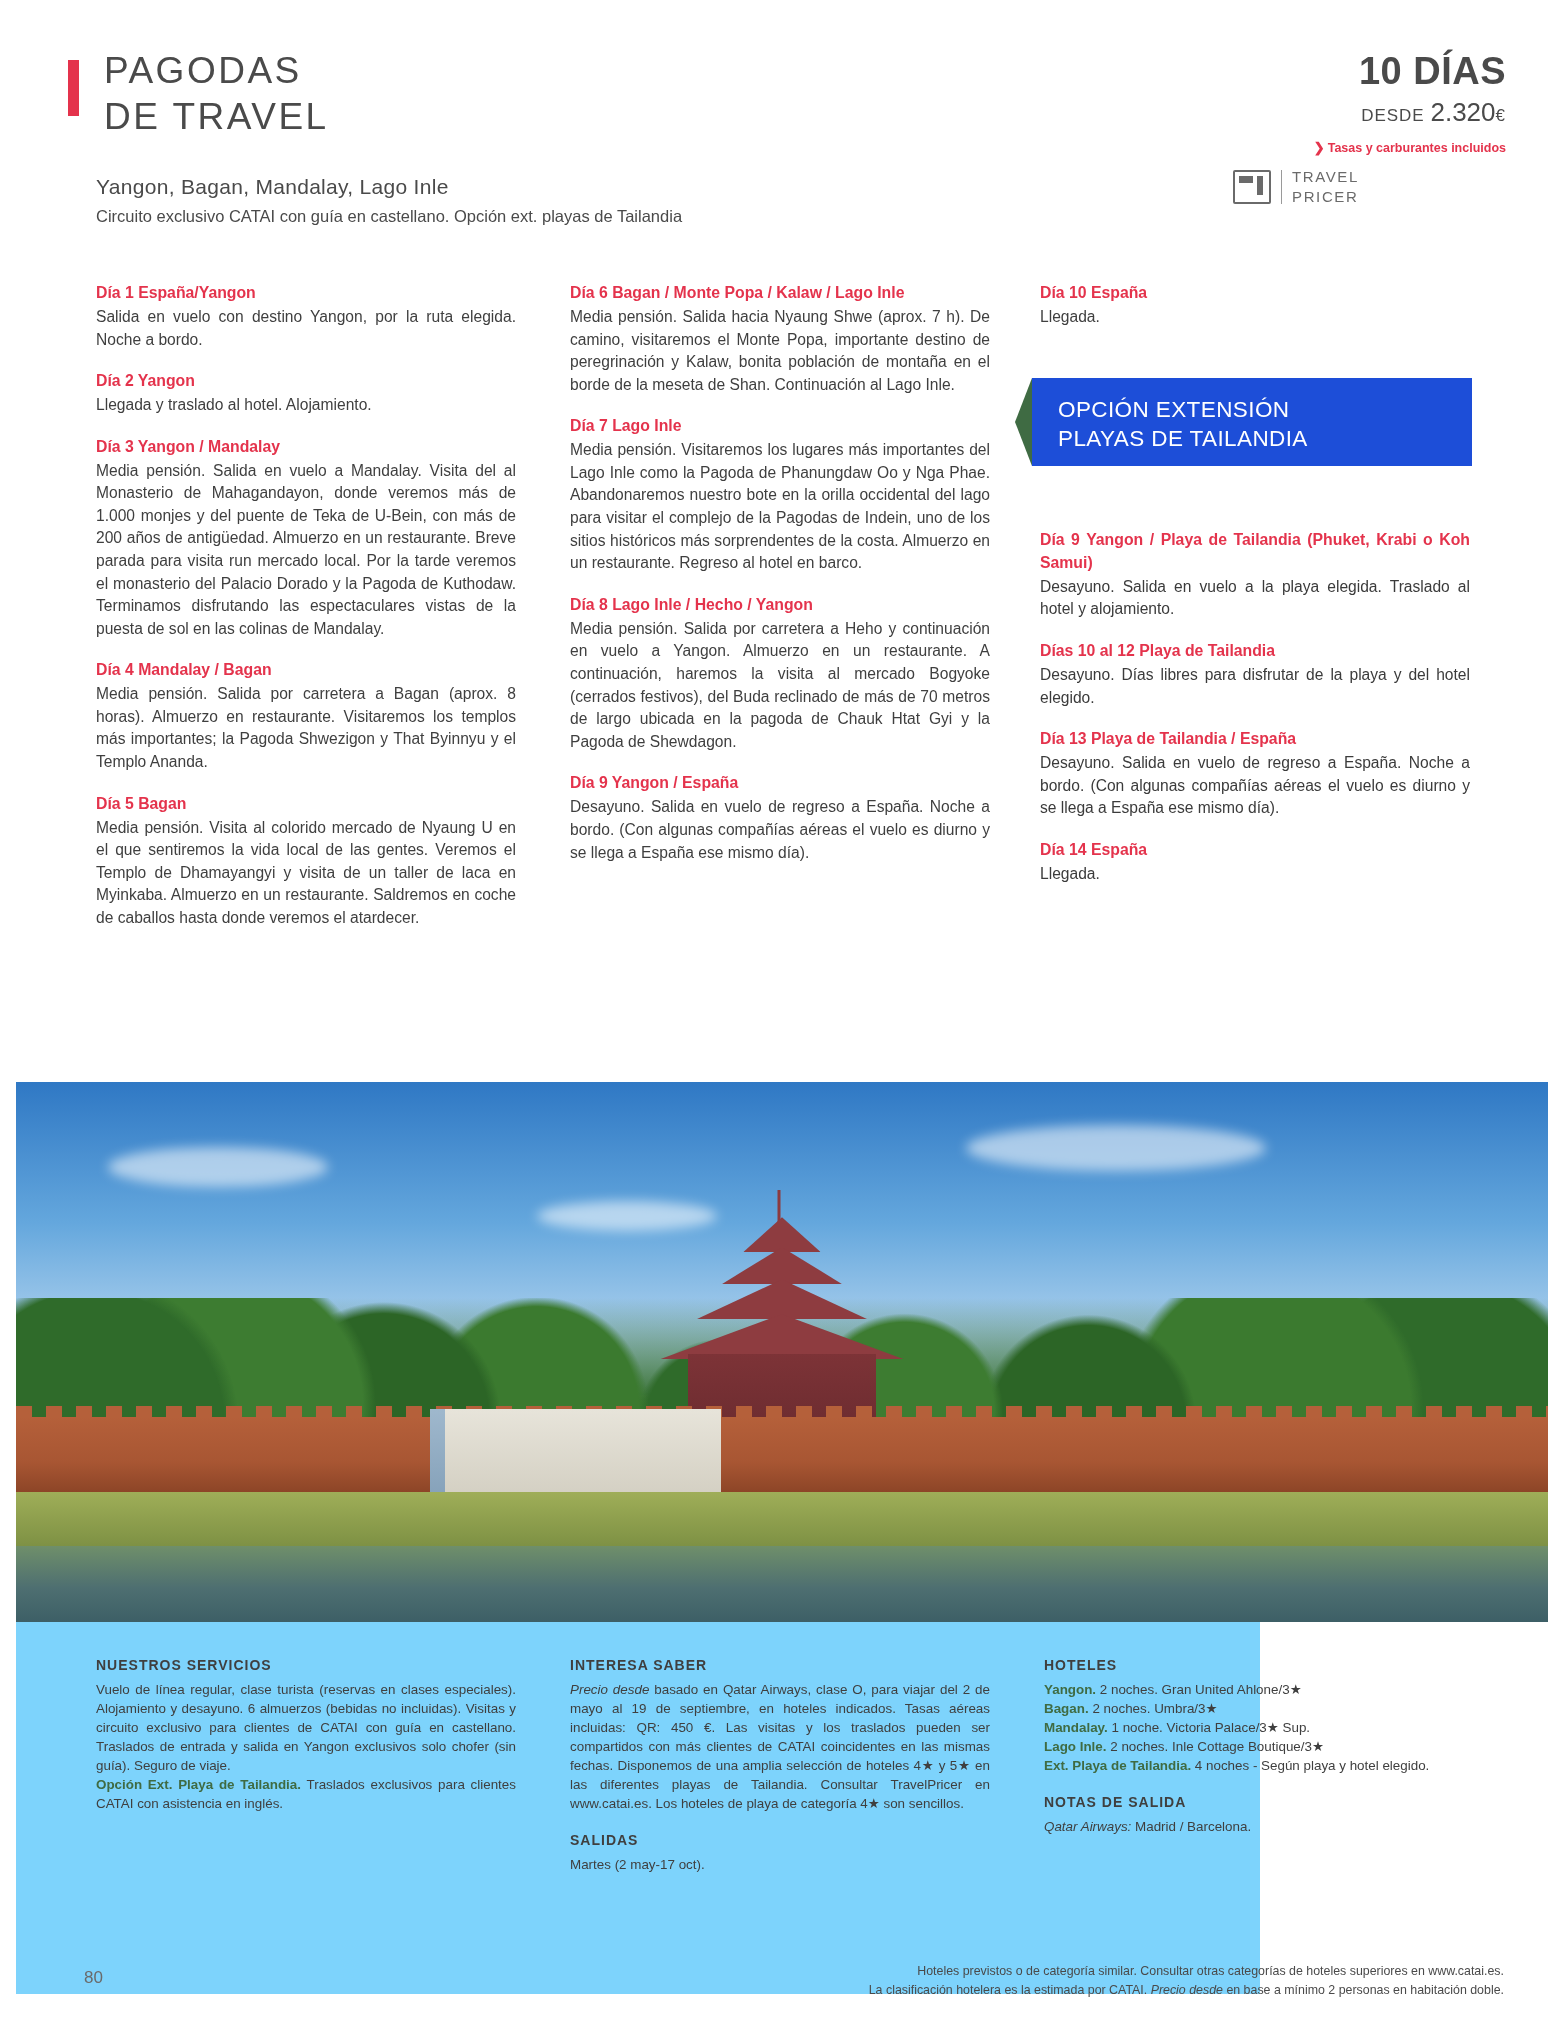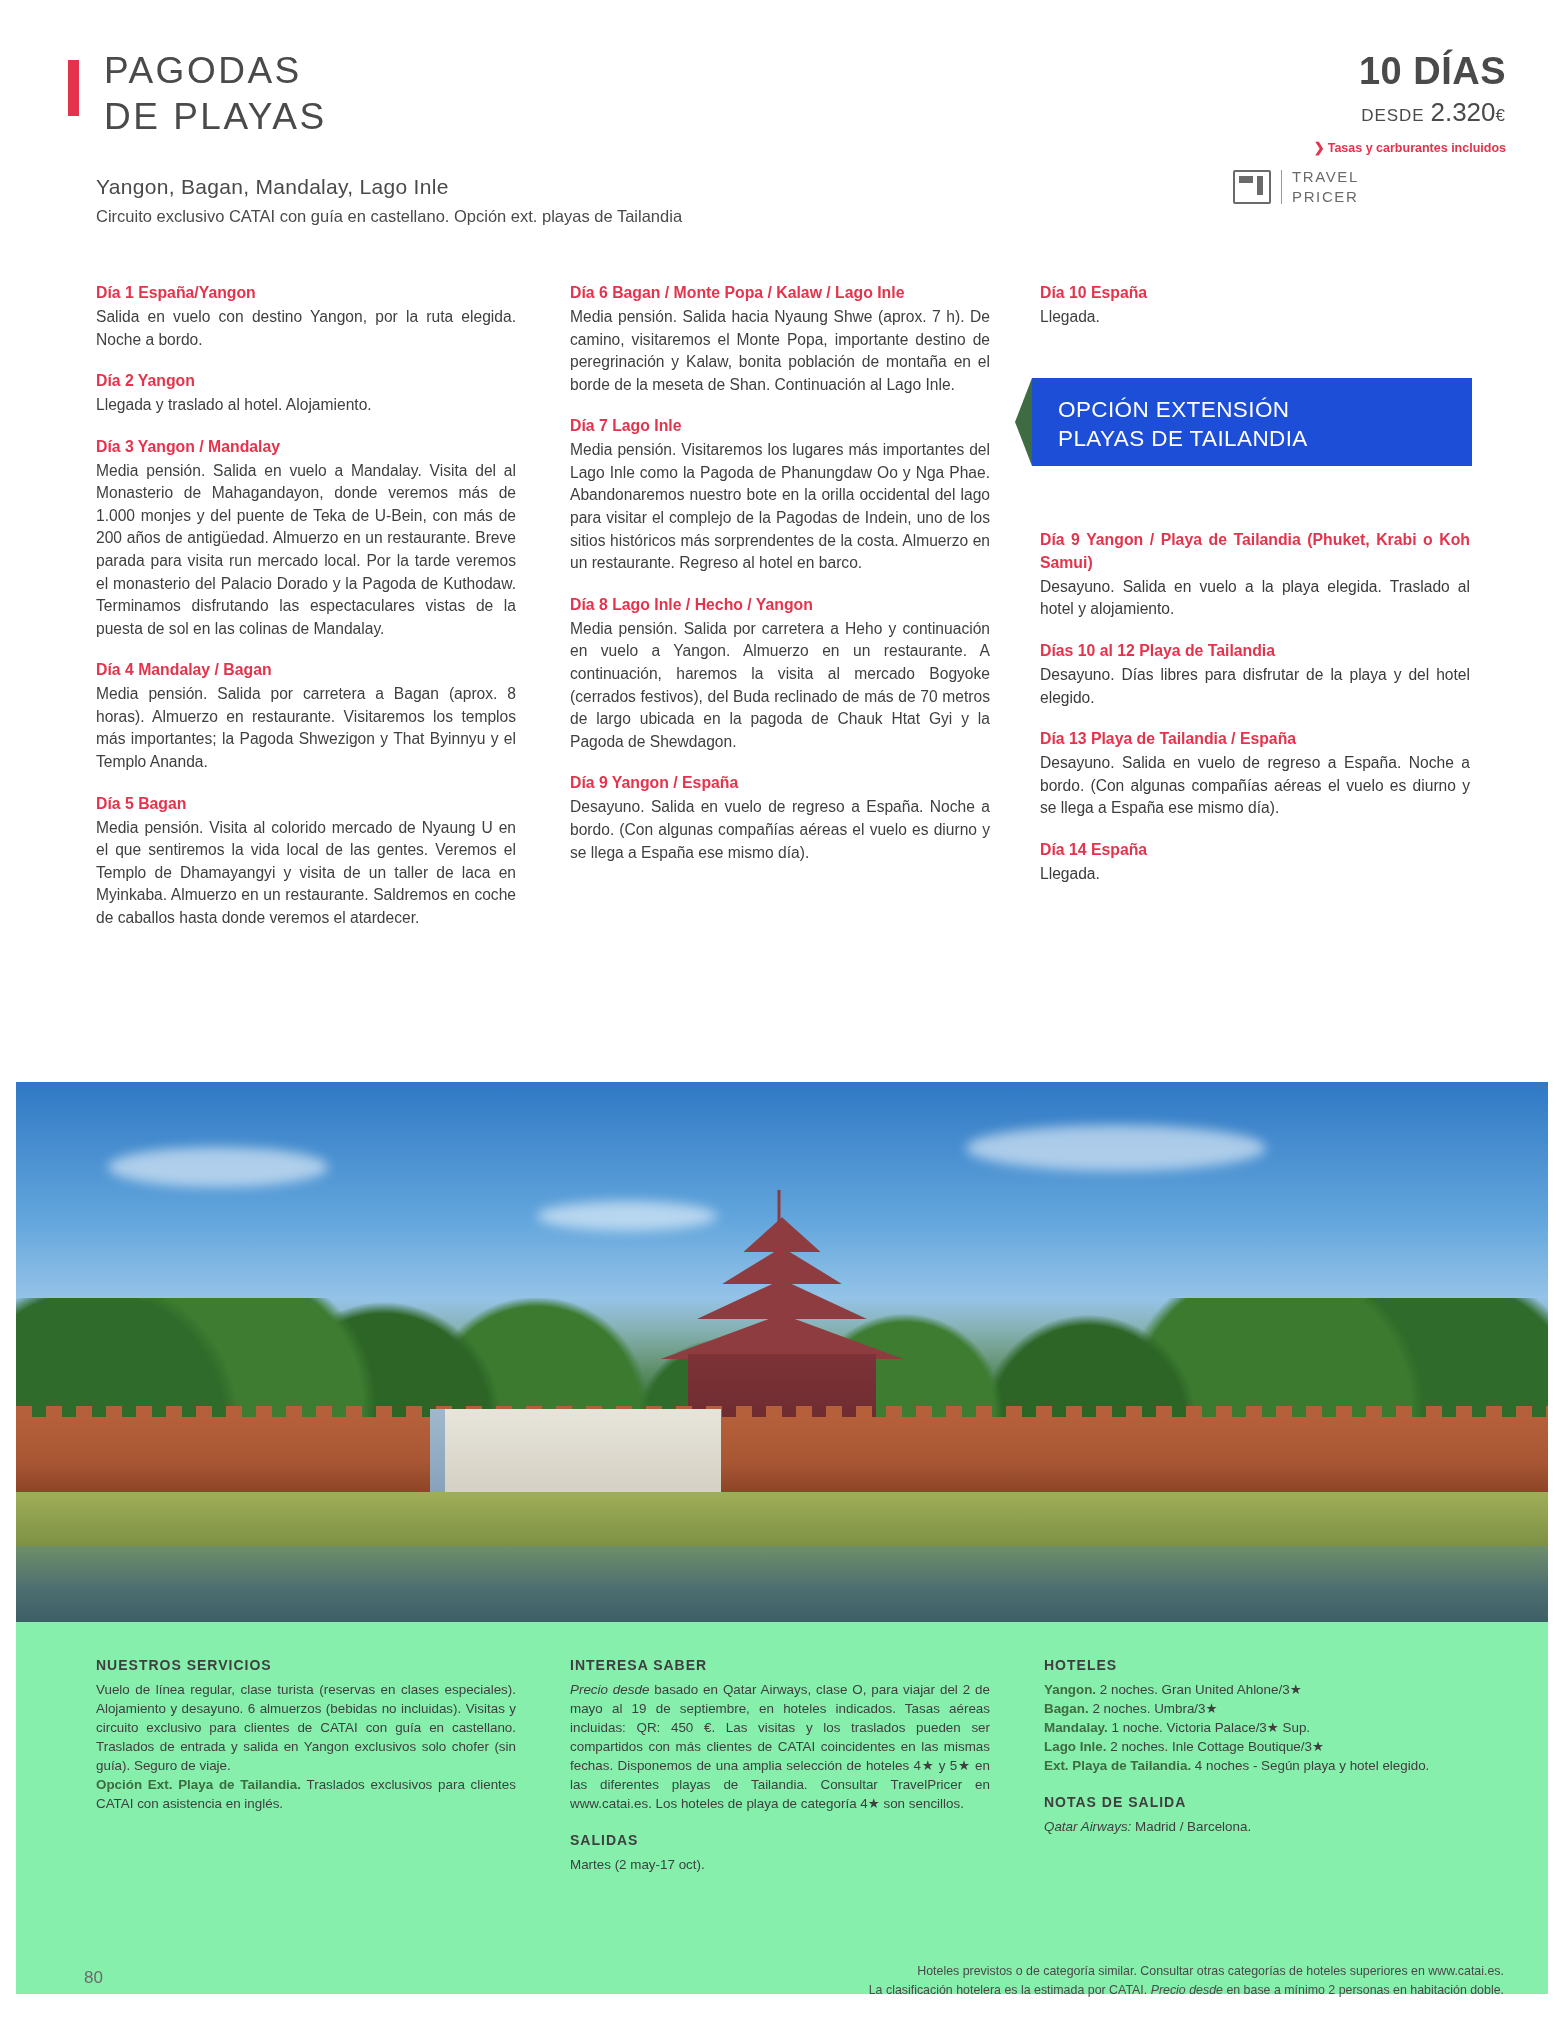--- a/index.html
+++ b/index.html
@@ -295,23 +295,23 @@
     left: 0; top: 86%;
     width: 100%; height: 14%;
     background: linear-gradient(180deg,#6f8f6a 0%, #4e6f71 55%, #3d5f66 100%);
   }
 
   
   .footer {
     position: absolute;
     left: 16px;
     top: 1622px;
-    width: 1532px;
+    width: 1244px;
     height: 372px;
-    background: #86efac;
+    background: #7dd3fc;
   }
   .f-col {
     position: absolute;
     top: 34px;
     font-size: 13.4px;
     line-height: 1.42;
     color: #3f3f3f;
     text-align: justify;
   }
   .f1 { left: 80px; width: 420px; }
@@ -348,21 +348,21 @@
 </style>
 </head>
 <body>
 
 <div class="page">
 
   <div class="header">
     <div class="red-bar"></div>
     <div class="title">
       <div>PAGODAS</div>
-      <div>DE PLAYAS</div>
+      <div>DE TRAVEL</div>
     </div>
     <div class="subtitle">Yangon, Bagan, Mandalay, Lago Inle</div>
     <div class="subtitle2">Circuito exclusivo CATAI con guía en castellano. Opción ext. playas de Tailandia</div>
 
     <div class="days-box">
       <div class="days-num">10 DÍAS</div>
       <div class="price-line">
         <span>DESDE</span>
         <span class="amount">2.320</span><span>€</span>
       </div>

